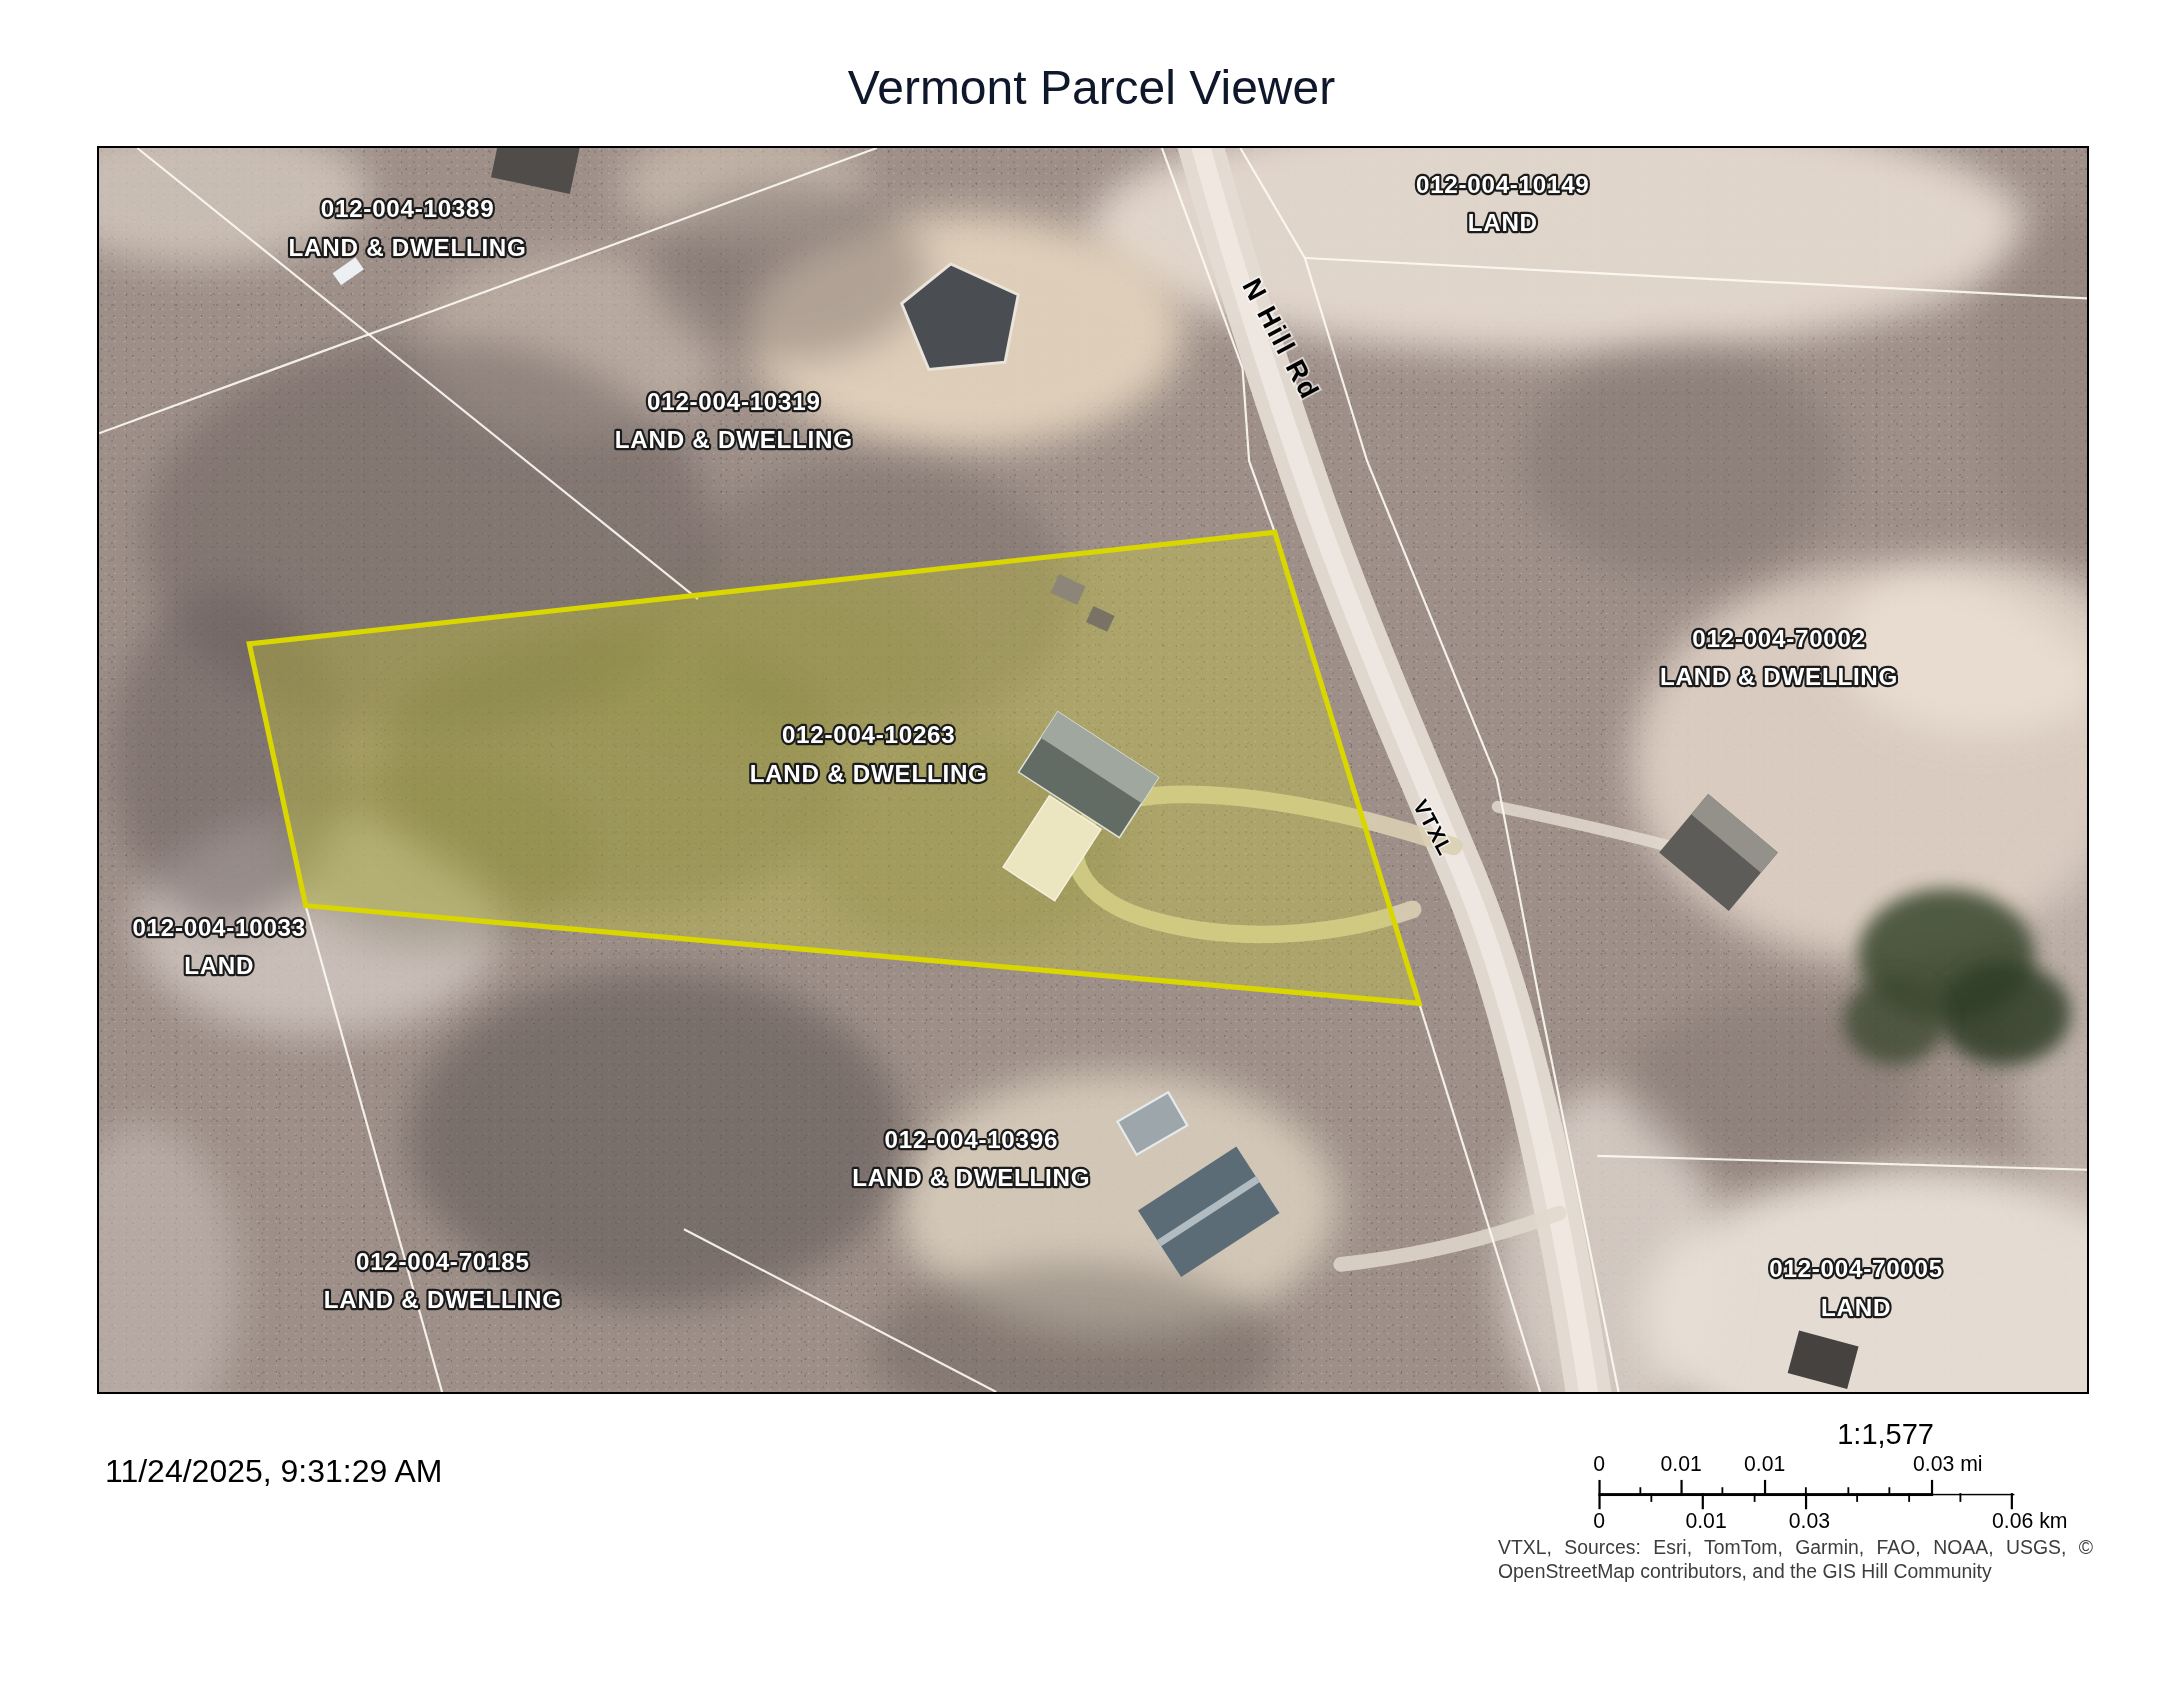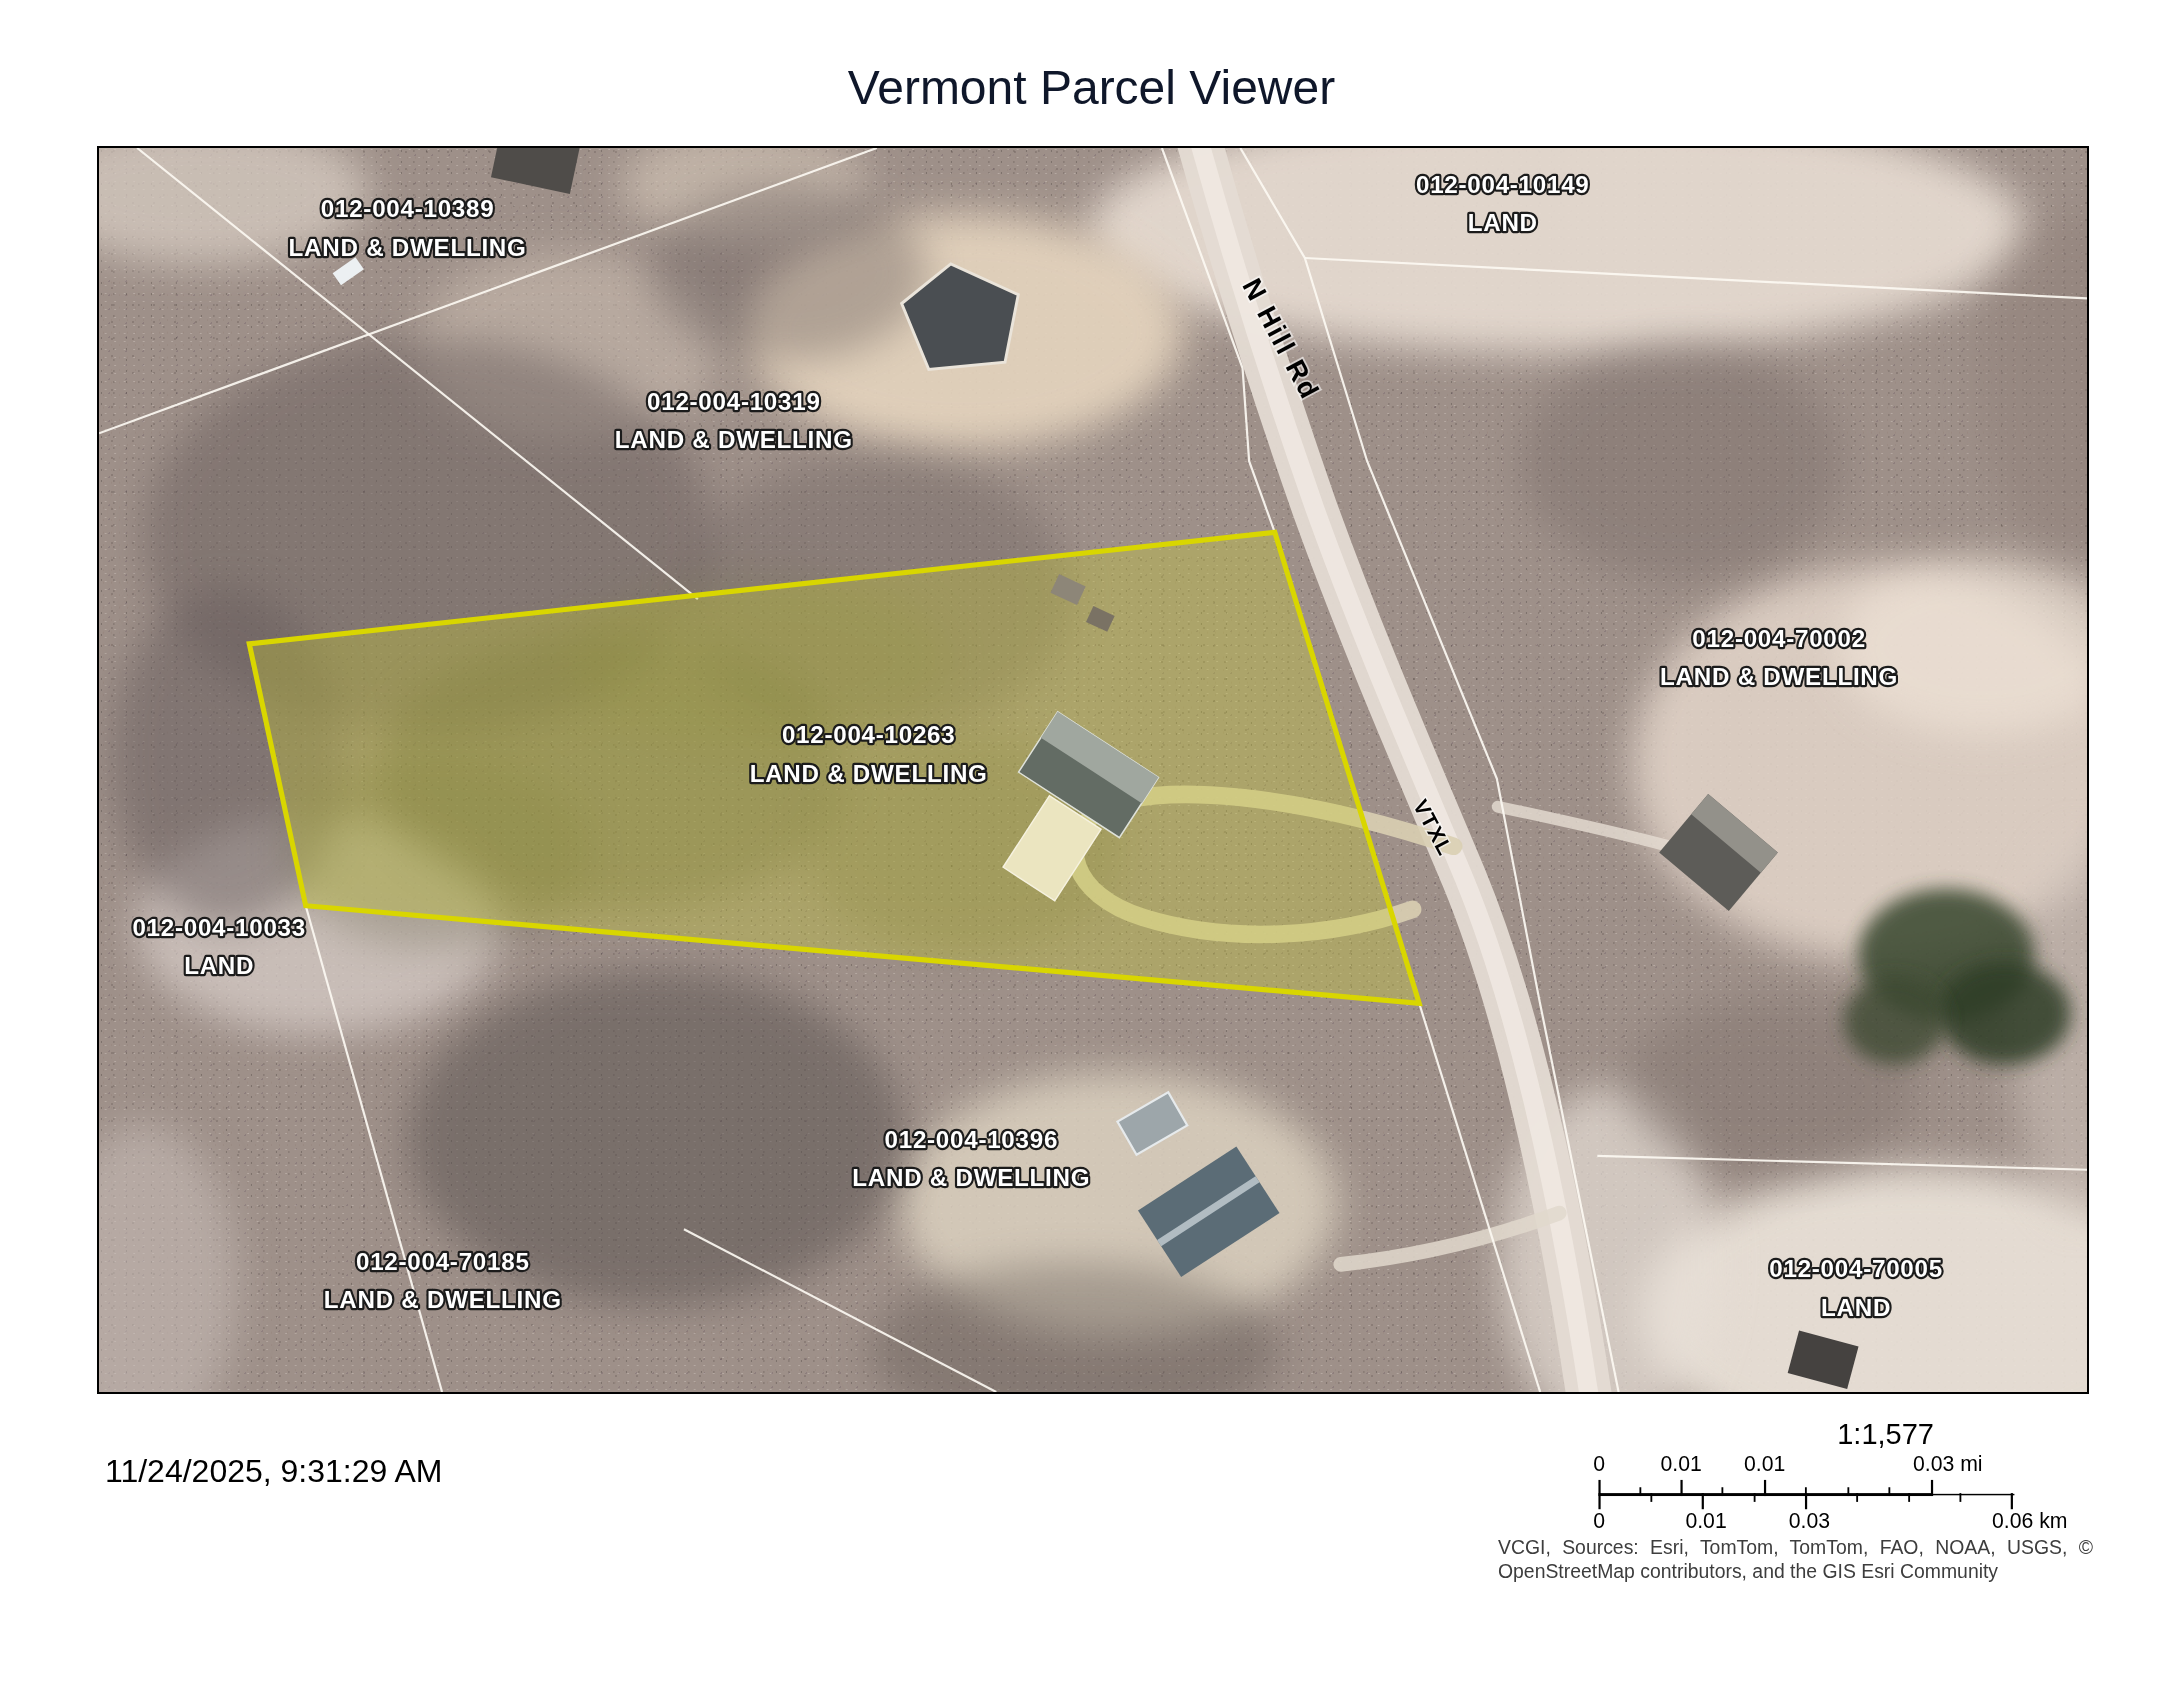--- a/index.html
+++ b/index.html
@@ -204,16 +204,16 @@
   </g>
   <g>
     <text class="sb-label" x="33" y="104">0</text>
     <text class="sb-label" x="179" y="104">0.01</text>
     <text class="sb-label" x="320" y="104">0.03</text>
     <text class="sb-label" x="621" y="104">0.06 km</text>
   </g>
 </svg>
 
 <div class="attribution">
-  <div class="attr1">VCGI, Sources: Esri, TomTom, TomTom, FAO, NOAA, USGS, ©</div>
-  <div class="attr2">OpenStreetMap contributors, and the GIS Esri Community</div>
+  <div class="attr1">VTXL, Sources: Esri, TomTom, Garmin, FAO, NOAA, USGS, ©</div>
+  <div class="attr2">OpenStreetMap contributors, and the GIS Hill Community</div>
 </div>
 
 
 </body></html>

